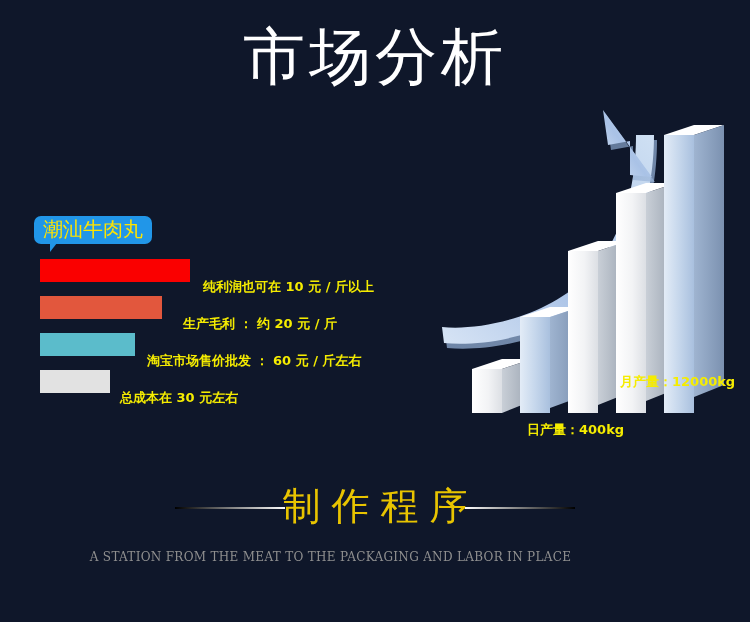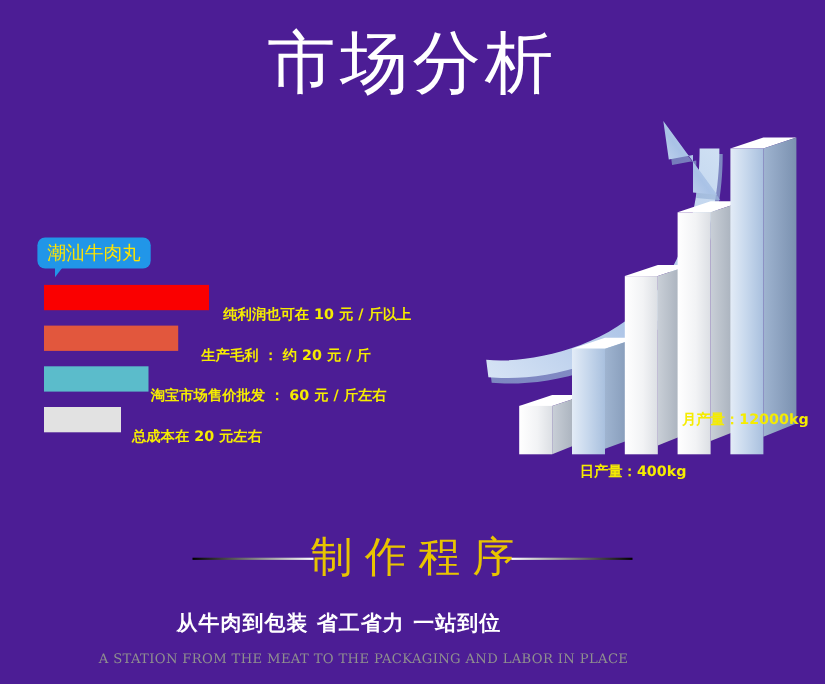--- a/index.html
+++ b/index.html
@@ -4,21 +4,21 @@
 <style>
   html, body {
     margin: 0;
     padding: 0;
     background: #000000;
   }
   #stage {
     position: relative;
     width: 750px;
     height: 622px;
-    background: #4c1d95;
+    background: #0f172a;
     overflow: hidden;
     font-family: "Liberation Sans", sans-serif;
   }
 
   
   #page-title {
     position: absolute;
     left: 0;
     top: 18px;
     width: 750px;
@@ -36,21 +36,21 @@
   #badge-wrap {
     position: absolute;
     left: 34px;
     top: 216px;
   }
   #badge {
     position: relative;
     display: inline-block;
     background: #2196e8;
     color: #ffe400;
-    font-size: 17px;
+    font-size: 20px;
     line-height: 15px;
     padding: 6px 9px 7px 9px;
     border-radius: 7px;
     white-space: nowrap;
     font-family: Liberation Serif, serif;
   }
   #badge-tail {
     position: absolute;
     left: 16px;
     top: 27px;
@@ -184,26 +184,26 @@
     <div class="bar-label" style="left:163px;">纯利润也可在 10 元 / 斤以上</div>
   </div>
 
   <div class="bar-row" style="top:296px;">
     <div class="bar" style="width:122px;background:#e2573d;"></div>
     <div class="bar-label" style="left:143px;">生产毛利 ： 约 20 元 / 斤</div>
   </div>
 
   <div class="bar-row" style="top:333px;">
     <div class="bar" style="width:95px;background:#5bbccb;"></div>
-    <div class="bar-label" style="left:97px;text-align:right;">淘宝市场售价批发 ： 60 元 / 斤左右</div>
+    <div class="bar-label" style="left:107px;text-align:right;">淘宝市场售价批发 ： 60 元 / 斤左右</div>
   </div>
 
   <div class="bar-row" style="top:370px;">
     <div class="bar" style="width:70px;background:#e2e2e2;"></div>
-    <div class="bar-label" style="left:80px;">总成本在 20 元左右</div>
+    <div class="bar-label" style="left:80px;">总成本在 30 元左右</div>
   </div>
 
   <div id="chart3d">
     <svg width="310" height="330" viewBox="0 0 310 330" xmlns="http://www.w3.org/2000/svg">
       <defs>
         <linearGradient id="gArrow" x1="0" y1="1" x2="1" y2="0">
           <stop offset="0%" stop-color="#d7e4f5"></stop>
           <stop offset="45%" stop-color="#a9c2e6"></stop>
           <stop offset="100%" stop-color="#cfe0f3"></stop>
         </linearGradient>
@@ -277,17 +277,16 @@
 
   <div class="chart-note" id="note-monthly">月产量：12000kg</div>
   <div class="chart-note" id="note-daily">日产量：400kg</div>
 
   <div id="footer">
     <div id="section-head">
       <div class="rule" id="rule-left"></div>
       <div id="section-title">制作程序</div>
       <div class="rule" id="rule-right"></div>
     </div>
-    <div id="footer-sub-cn">从牛肉到包装 省工省力 一站到位</div>
     <div id="footer-sub-en">A STATION FROM THE MEAT TO THE PACKAGING AND LABOR IN PLACE</div>
   </div>
 
 </div>
 
 </body></html>

